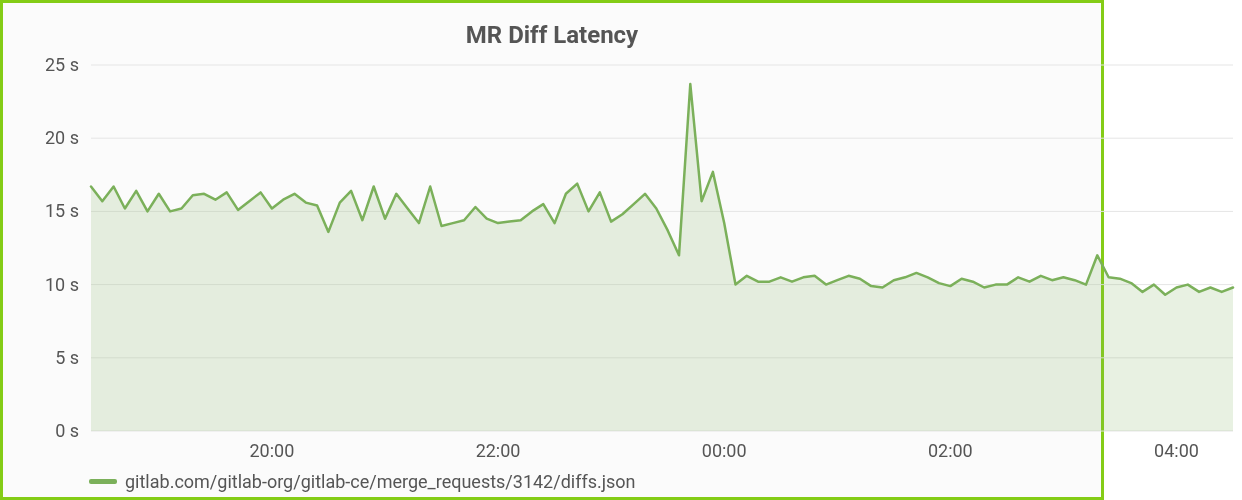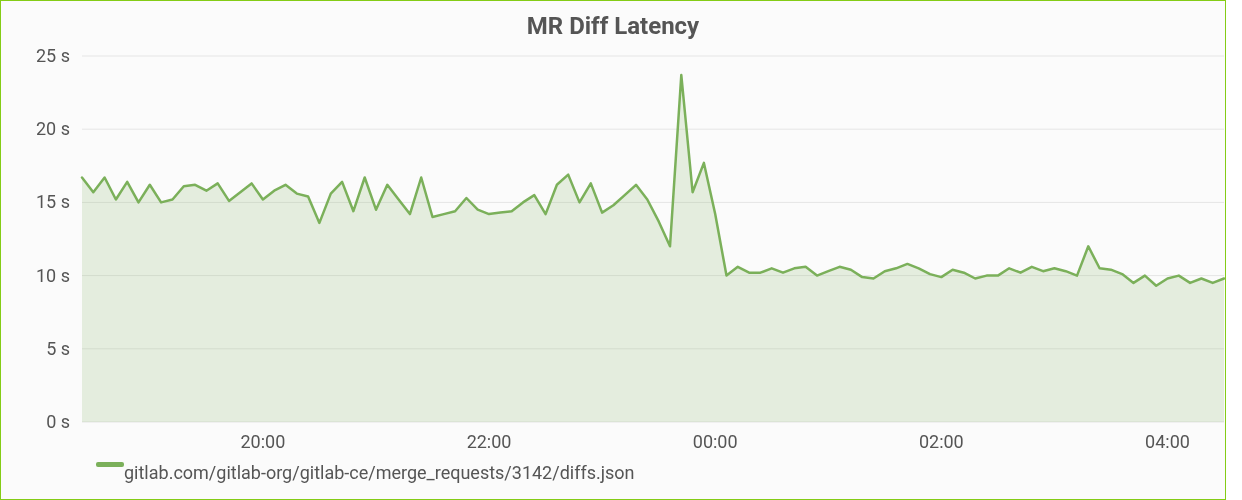--- a/index.html
+++ b/index.html
@@ -1,25 +1,25 @@
 <!DOCTYPE html>
 <html><head>
 <meta charset="utf-8">
 <style>
   html,body{margin:0;padding:0;background:#fff;font-family:-apple-system,BlinkMacSystemFont,"Segoe UI",Roboto,Helvetica,Arial,sans-serif;}
-  .panel{box-sizing:border-box;width:1226px;height:500px;background:#fbfbfb;border:1px solid #84cc16;padding:1px;}
+  .panel{box-sizing:border-box;width:1104px;height:500px;background:#fbfbfb;border:3px solid #84cc16;padding:8px;}
   .title{font-size:24px;font-weight:700;color:#555;text-align:center;margin:10px 0 4px 0;}
   .chart-wrap{position:relative;box-sizing:border-box;}
   svg{display:block;}
   .grid-line{stroke:#e5e5e5;stroke-width:1;}
   .y-tick-label{font-size:18px;fill:#555;text-anchor:end;}
   .x-tick-label{font-size:18px;fill:#555;text-anchor:middle;}
   .series-area{fill:rgba(125,178,96,0.18);}
   .series-line{fill:none;stroke:#7bb05a;stroke-width:2.5;stroke-linejoin:round;stroke-linecap:round;}
-  .legend{display:flex;align-items:flex-start;gap:0;padding:0 0 4px 78px;color:#555;font-size:18px;margin-left:16px;}
+  .legend{display:flex;align-items:center;gap:8px;padding:0 0 4px 78px;color:#555;font-size:18px;}
   .legend-swatch{width:28px;height:5px;background:#7bb05a;border-radius:2px;}
 </style>
 </head>
 <body>
 
 <div class="panel">
   <div class="title">MR Diff Latency</div>
 
   <div class="chart-wrap">
     <svg id="chart-svg" width="1242" height="418" viewBox="0 0 1242 418">

